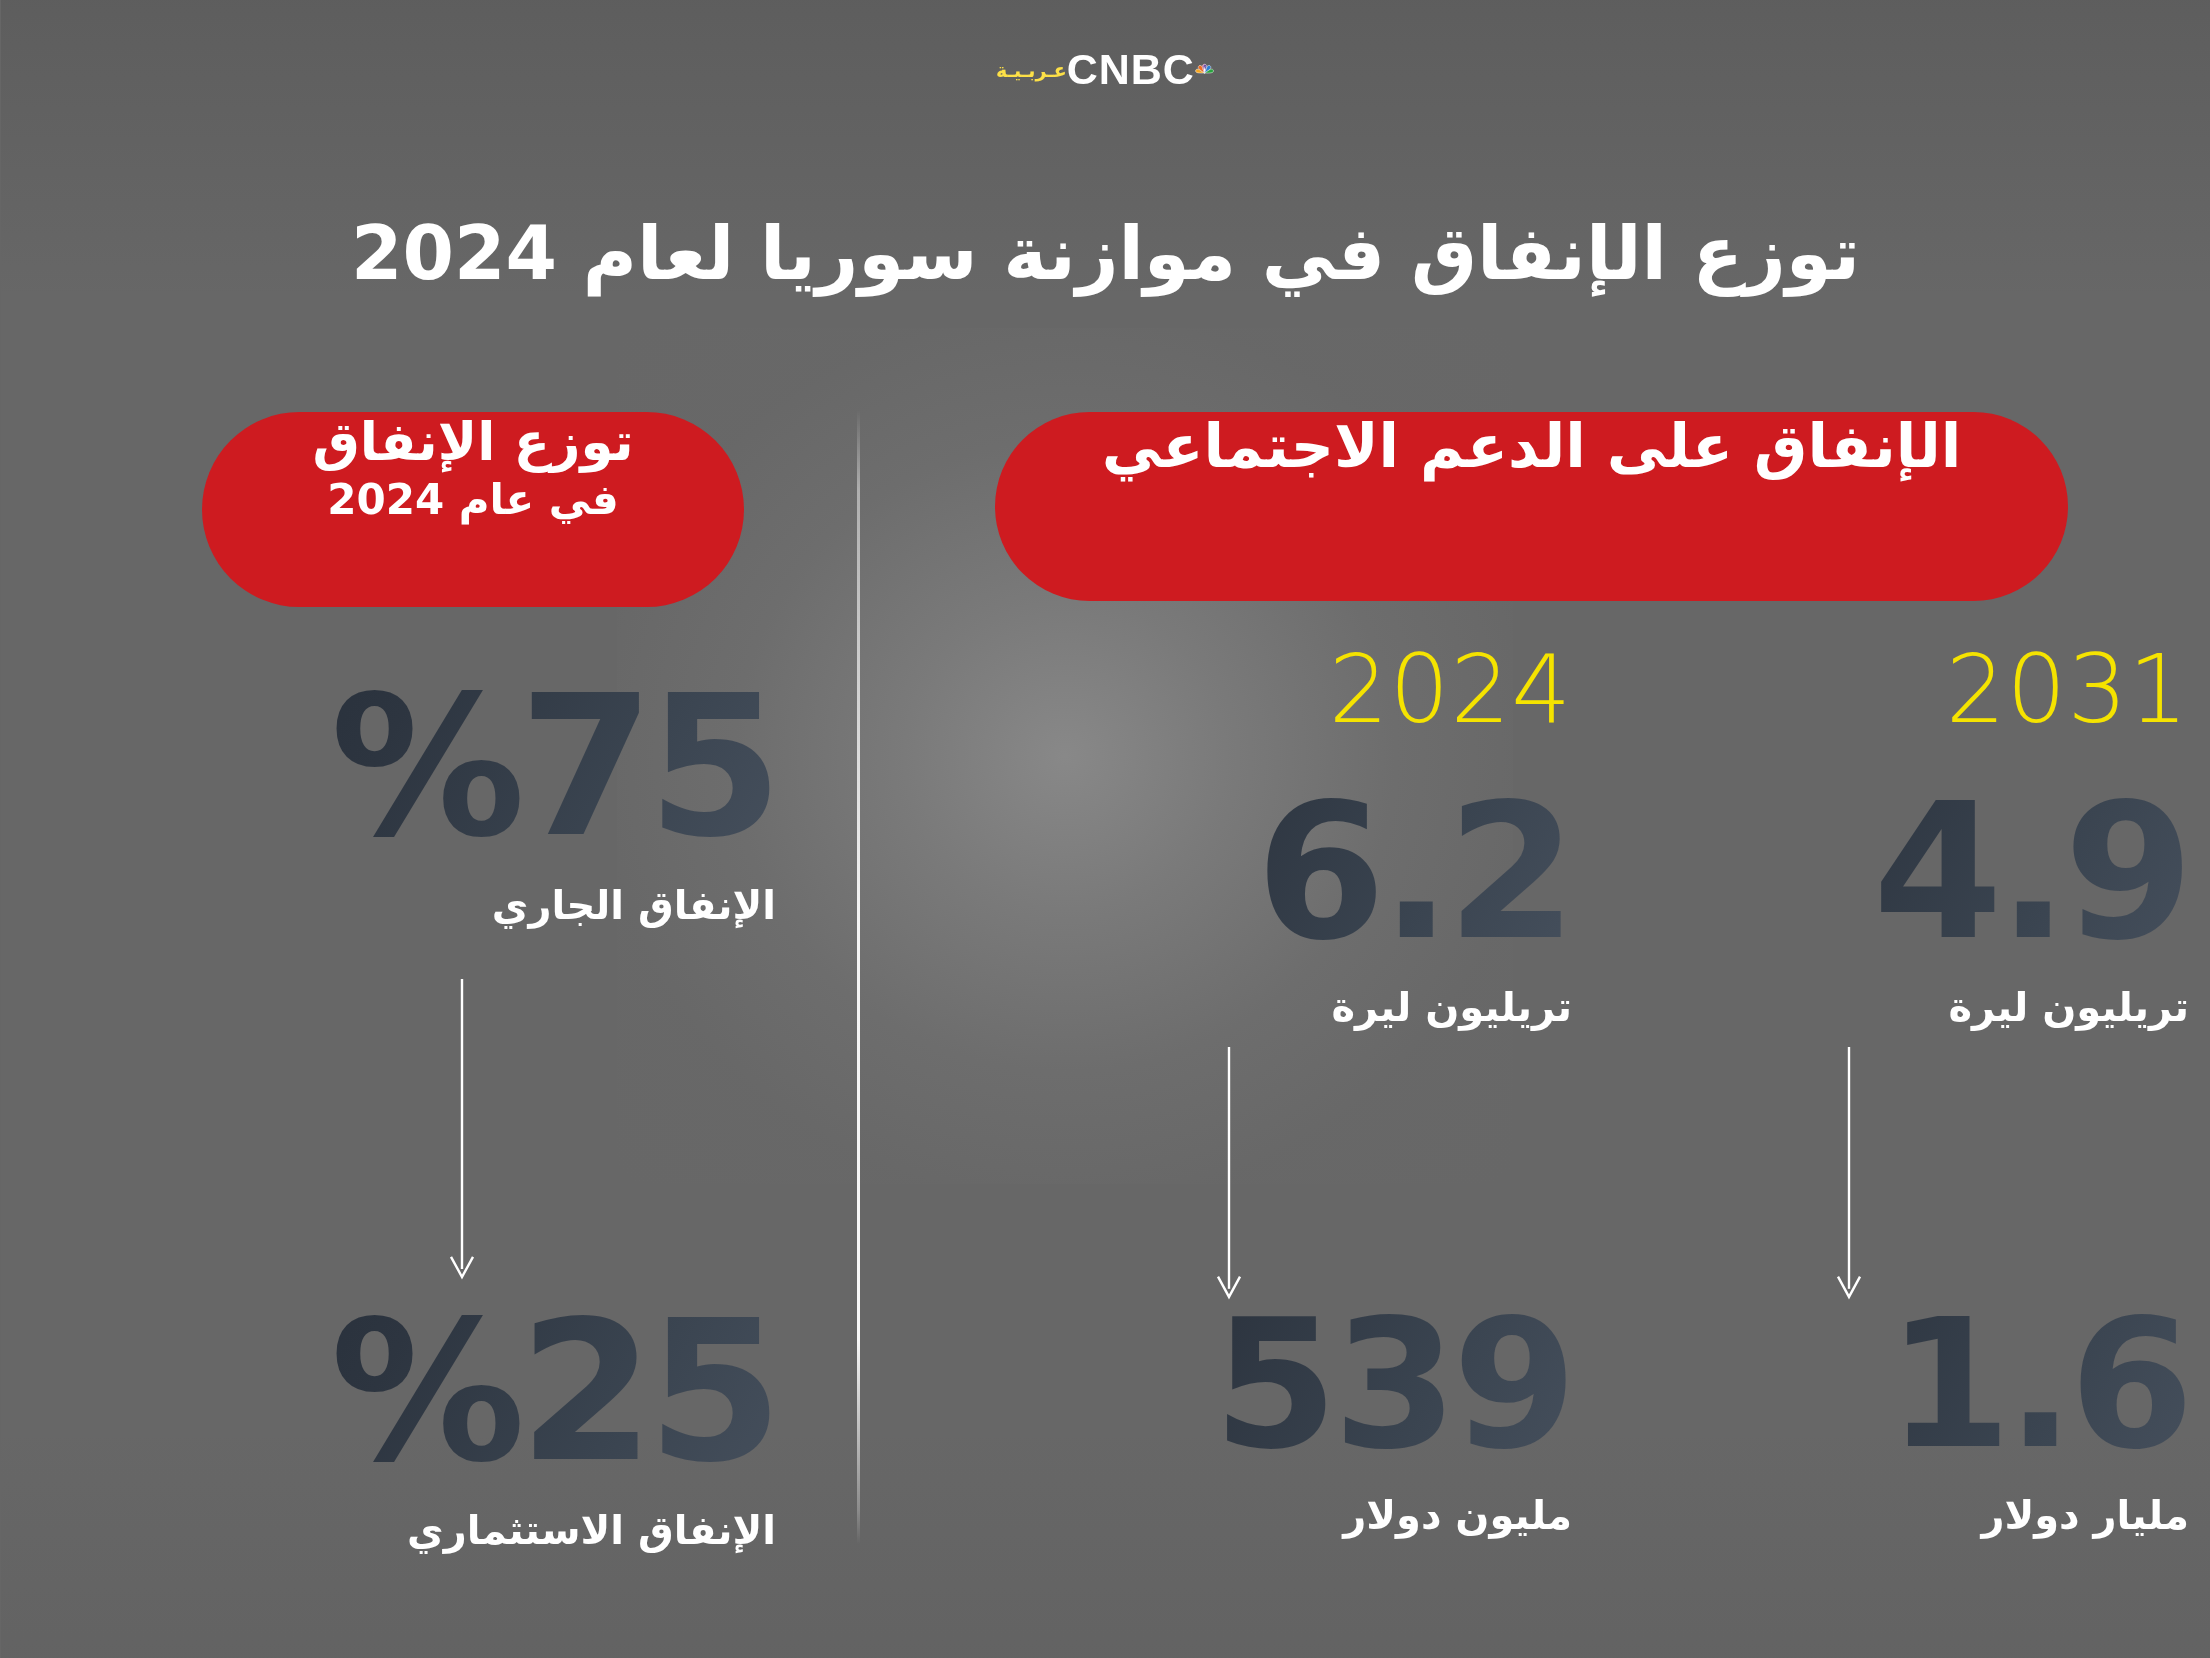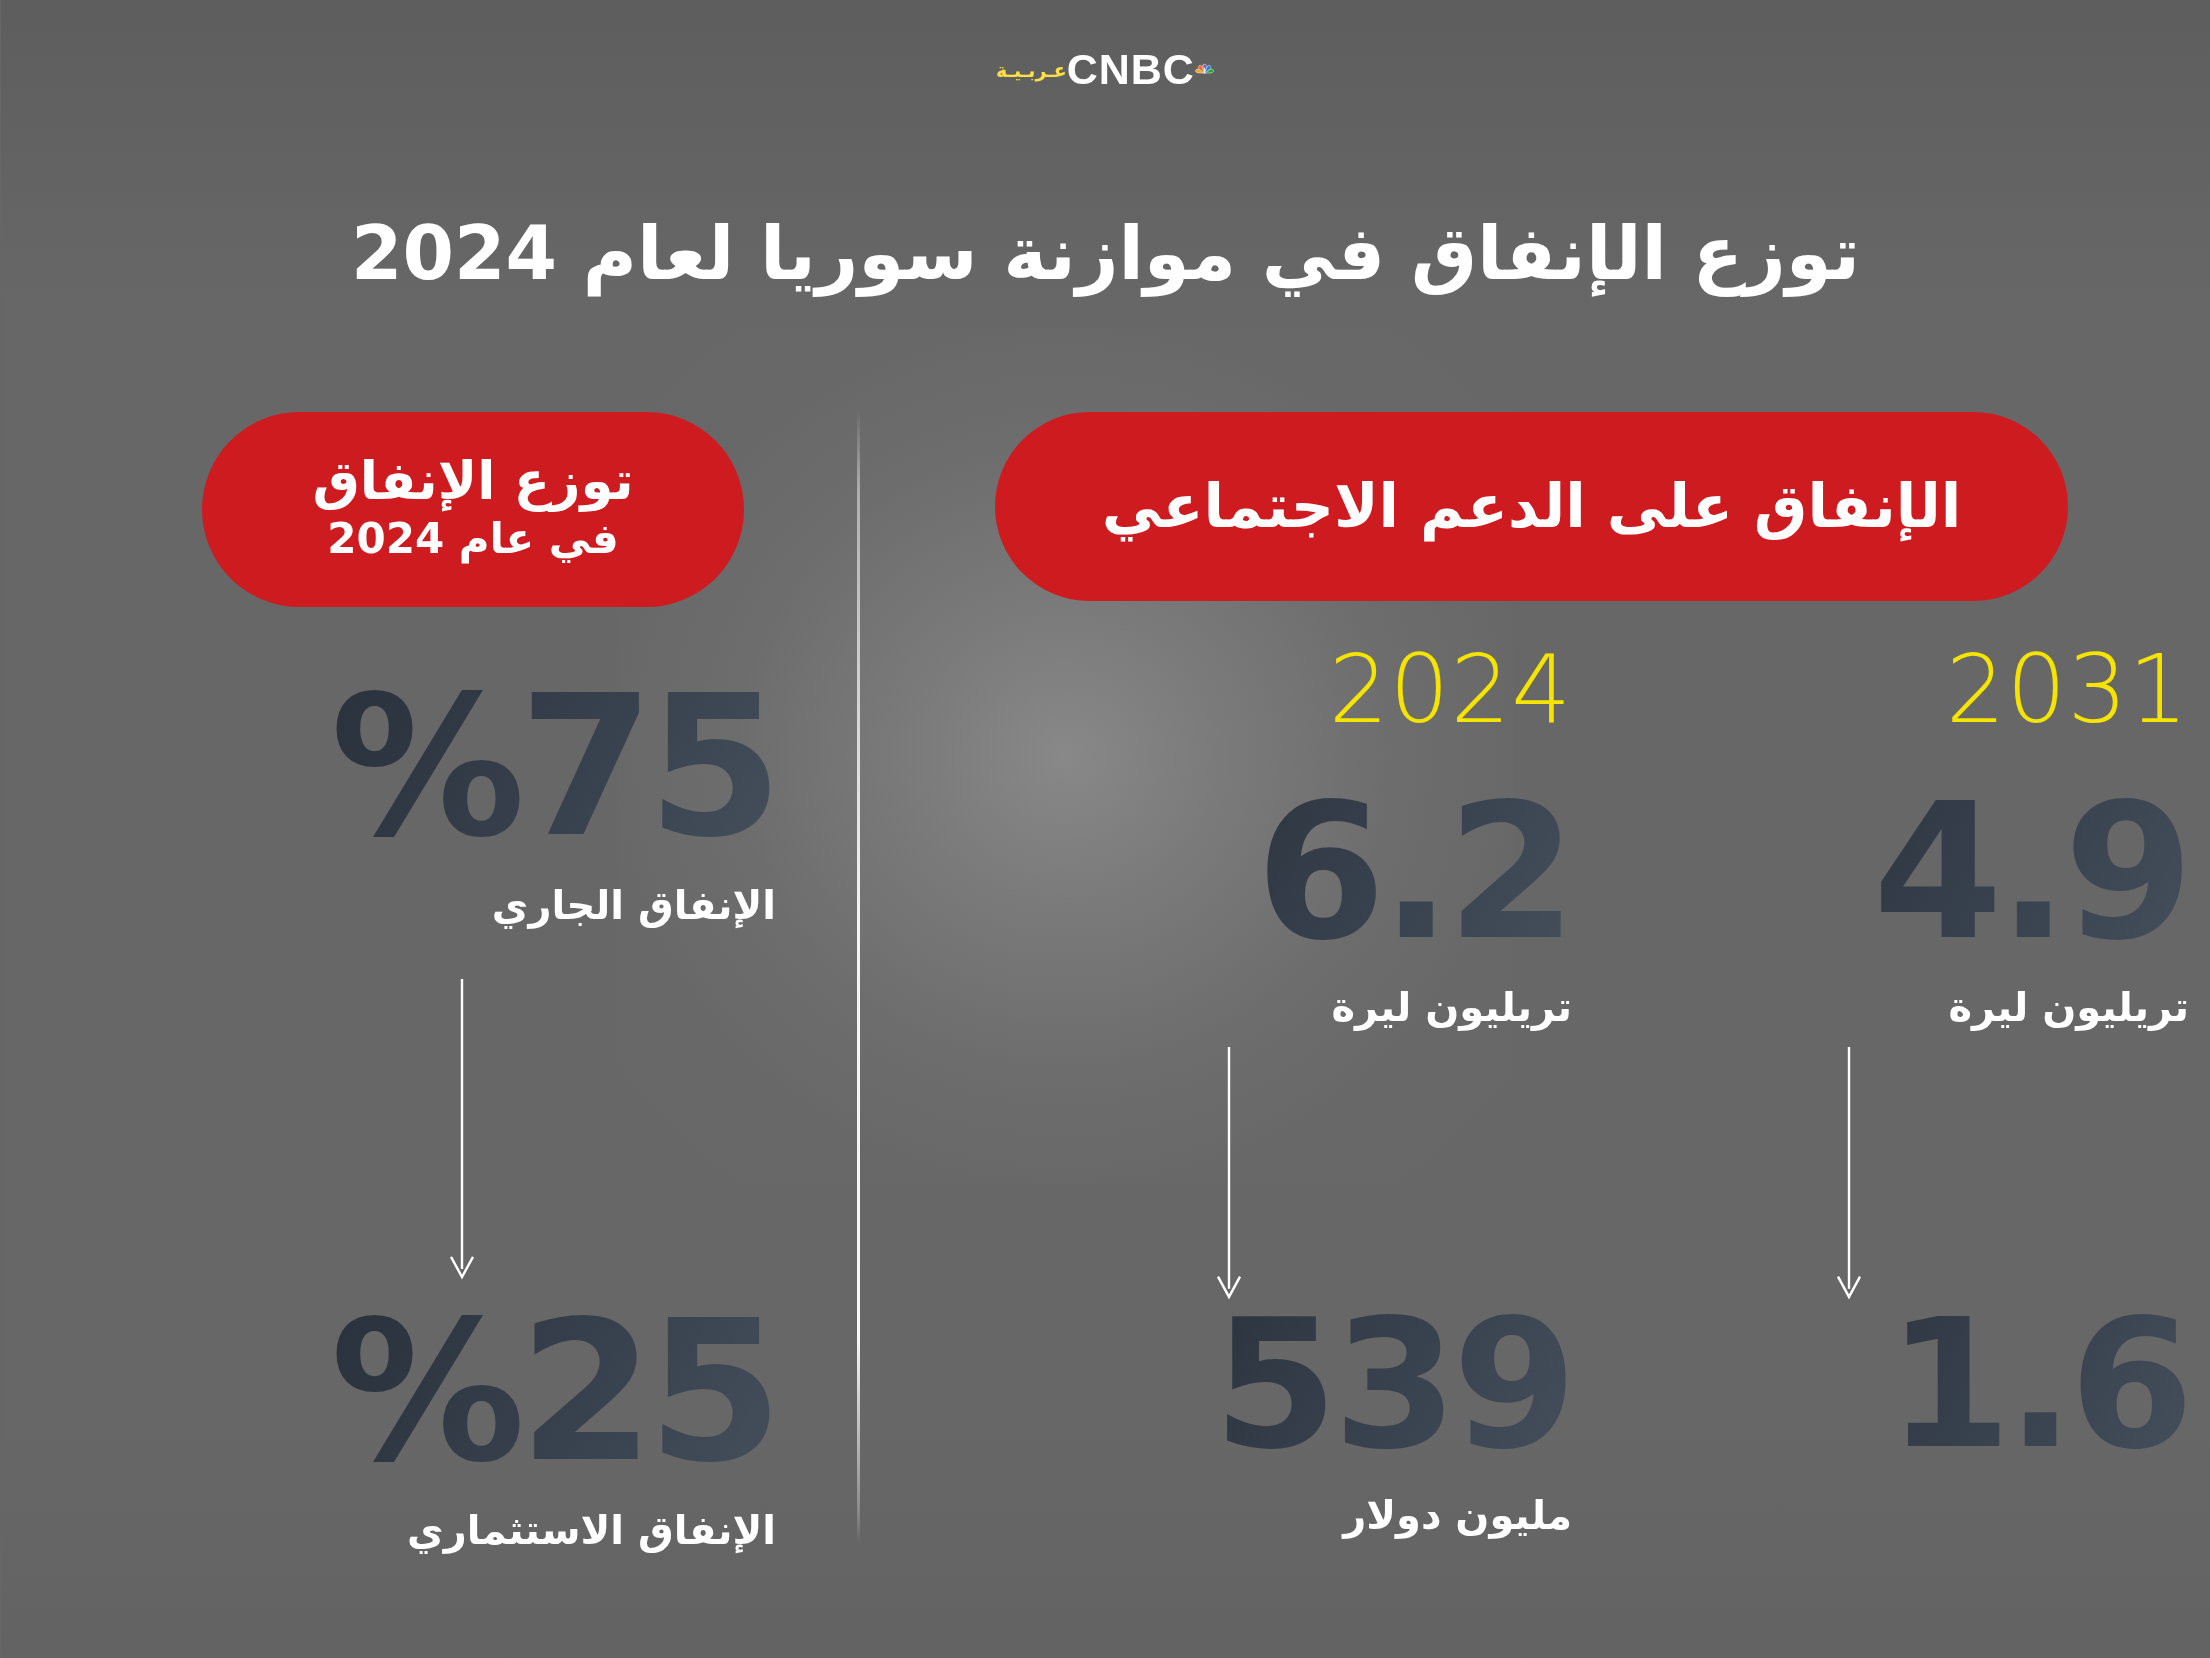--- a/index.html
+++ b/index.html
@@ -100,21 +100,20 @@
   }
 
   
   .pill {
     position:absolute;
     background:#ce1b20;
     border-radius:994px;
     display:flex;
     flex-direction:column;
     align-items:center;
-    justify-content:center;
     color:#ffffff;
     text-align:center;
     direction:rtl;
   }
   #badge-left {
     left:202px; top:412px;
     width:542px; height:195px;
     padding-bottom:4px;
   }
   #badge-left .pill-line1 { font-size:53px; font-weight:bold; line-height:1.12; }
@@ -276,14 +275,15 @@
 
 <div class="arrow-down" id="arrow-right">
   <svg viewBox="0 0 40 250" preserveAspectRatio="none" aria-hidden="true">
     <line x1="20" y1="0" x2="20" y2="238" stroke="#ffffff" stroke-width="2.4" vector-effect="non-scaling-stroke"></line>
     <polyline points="9,226 20,246 31,226" fill="none" stroke="#ffffff" stroke-width="2.4" vector-effect="non-scaling-stroke"></polyline>
   </svg>
 </div>
 
 <div class="stat" id="stat-2023-usd">
   <div class="stat-value">1.6</div>
+  <div class="stat-label">مليار دولار</div>
 </div>
 
 
 </body></html>

